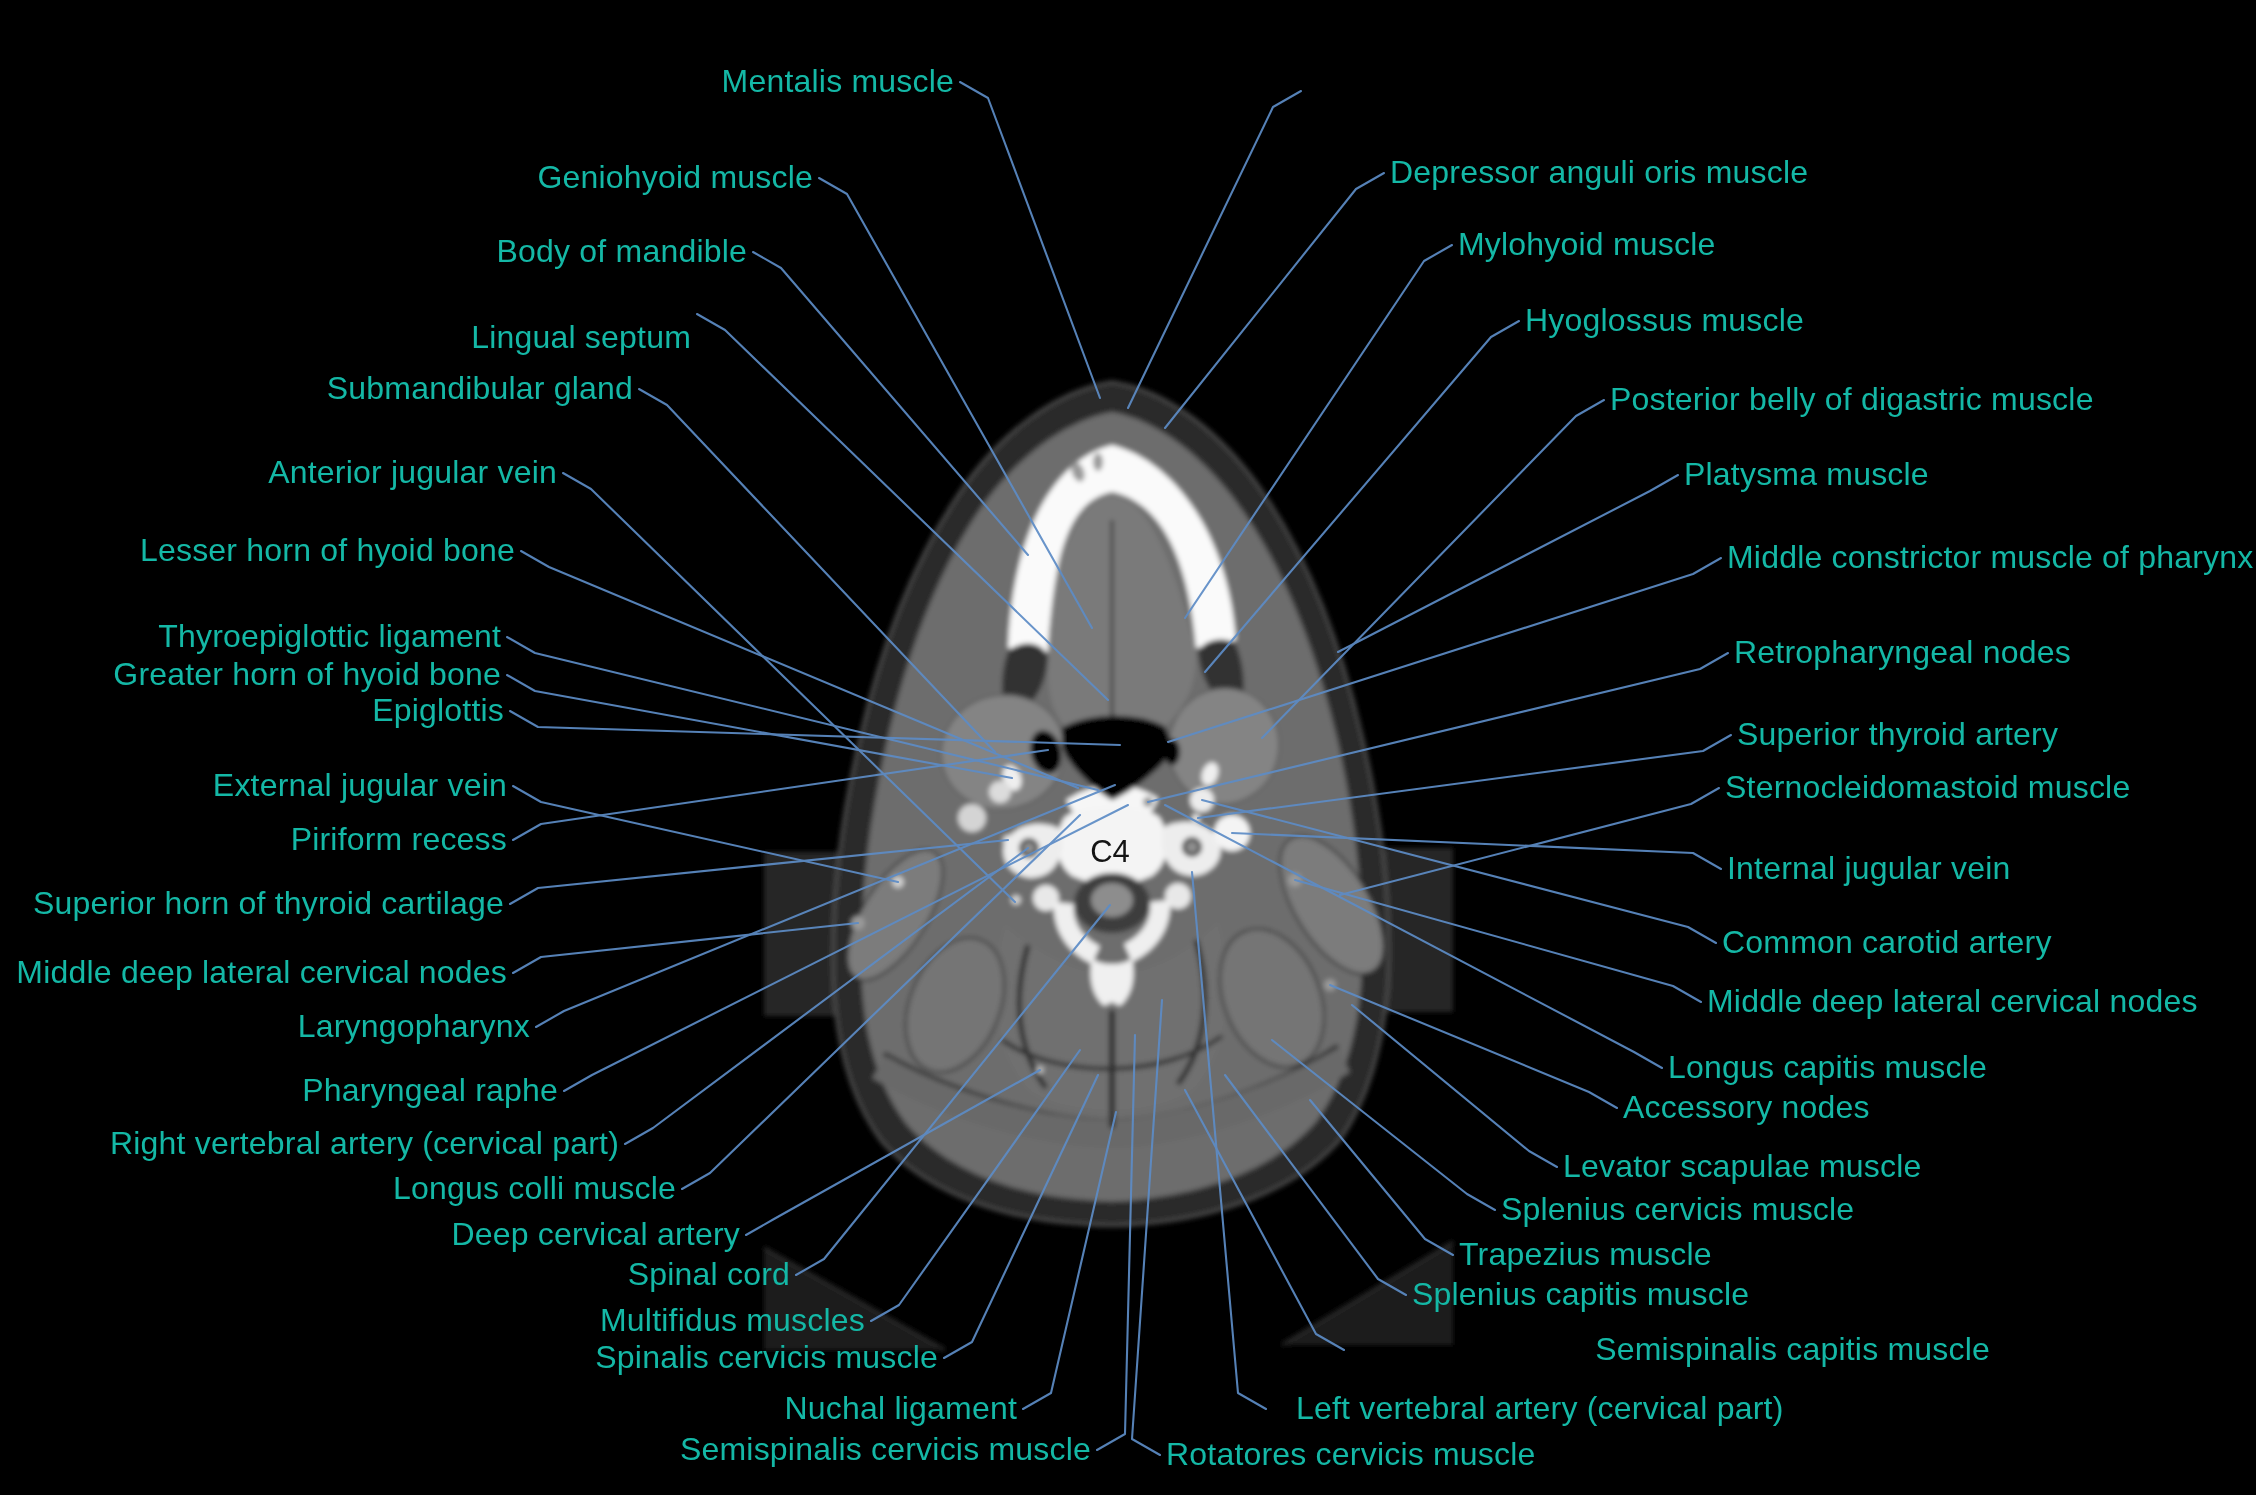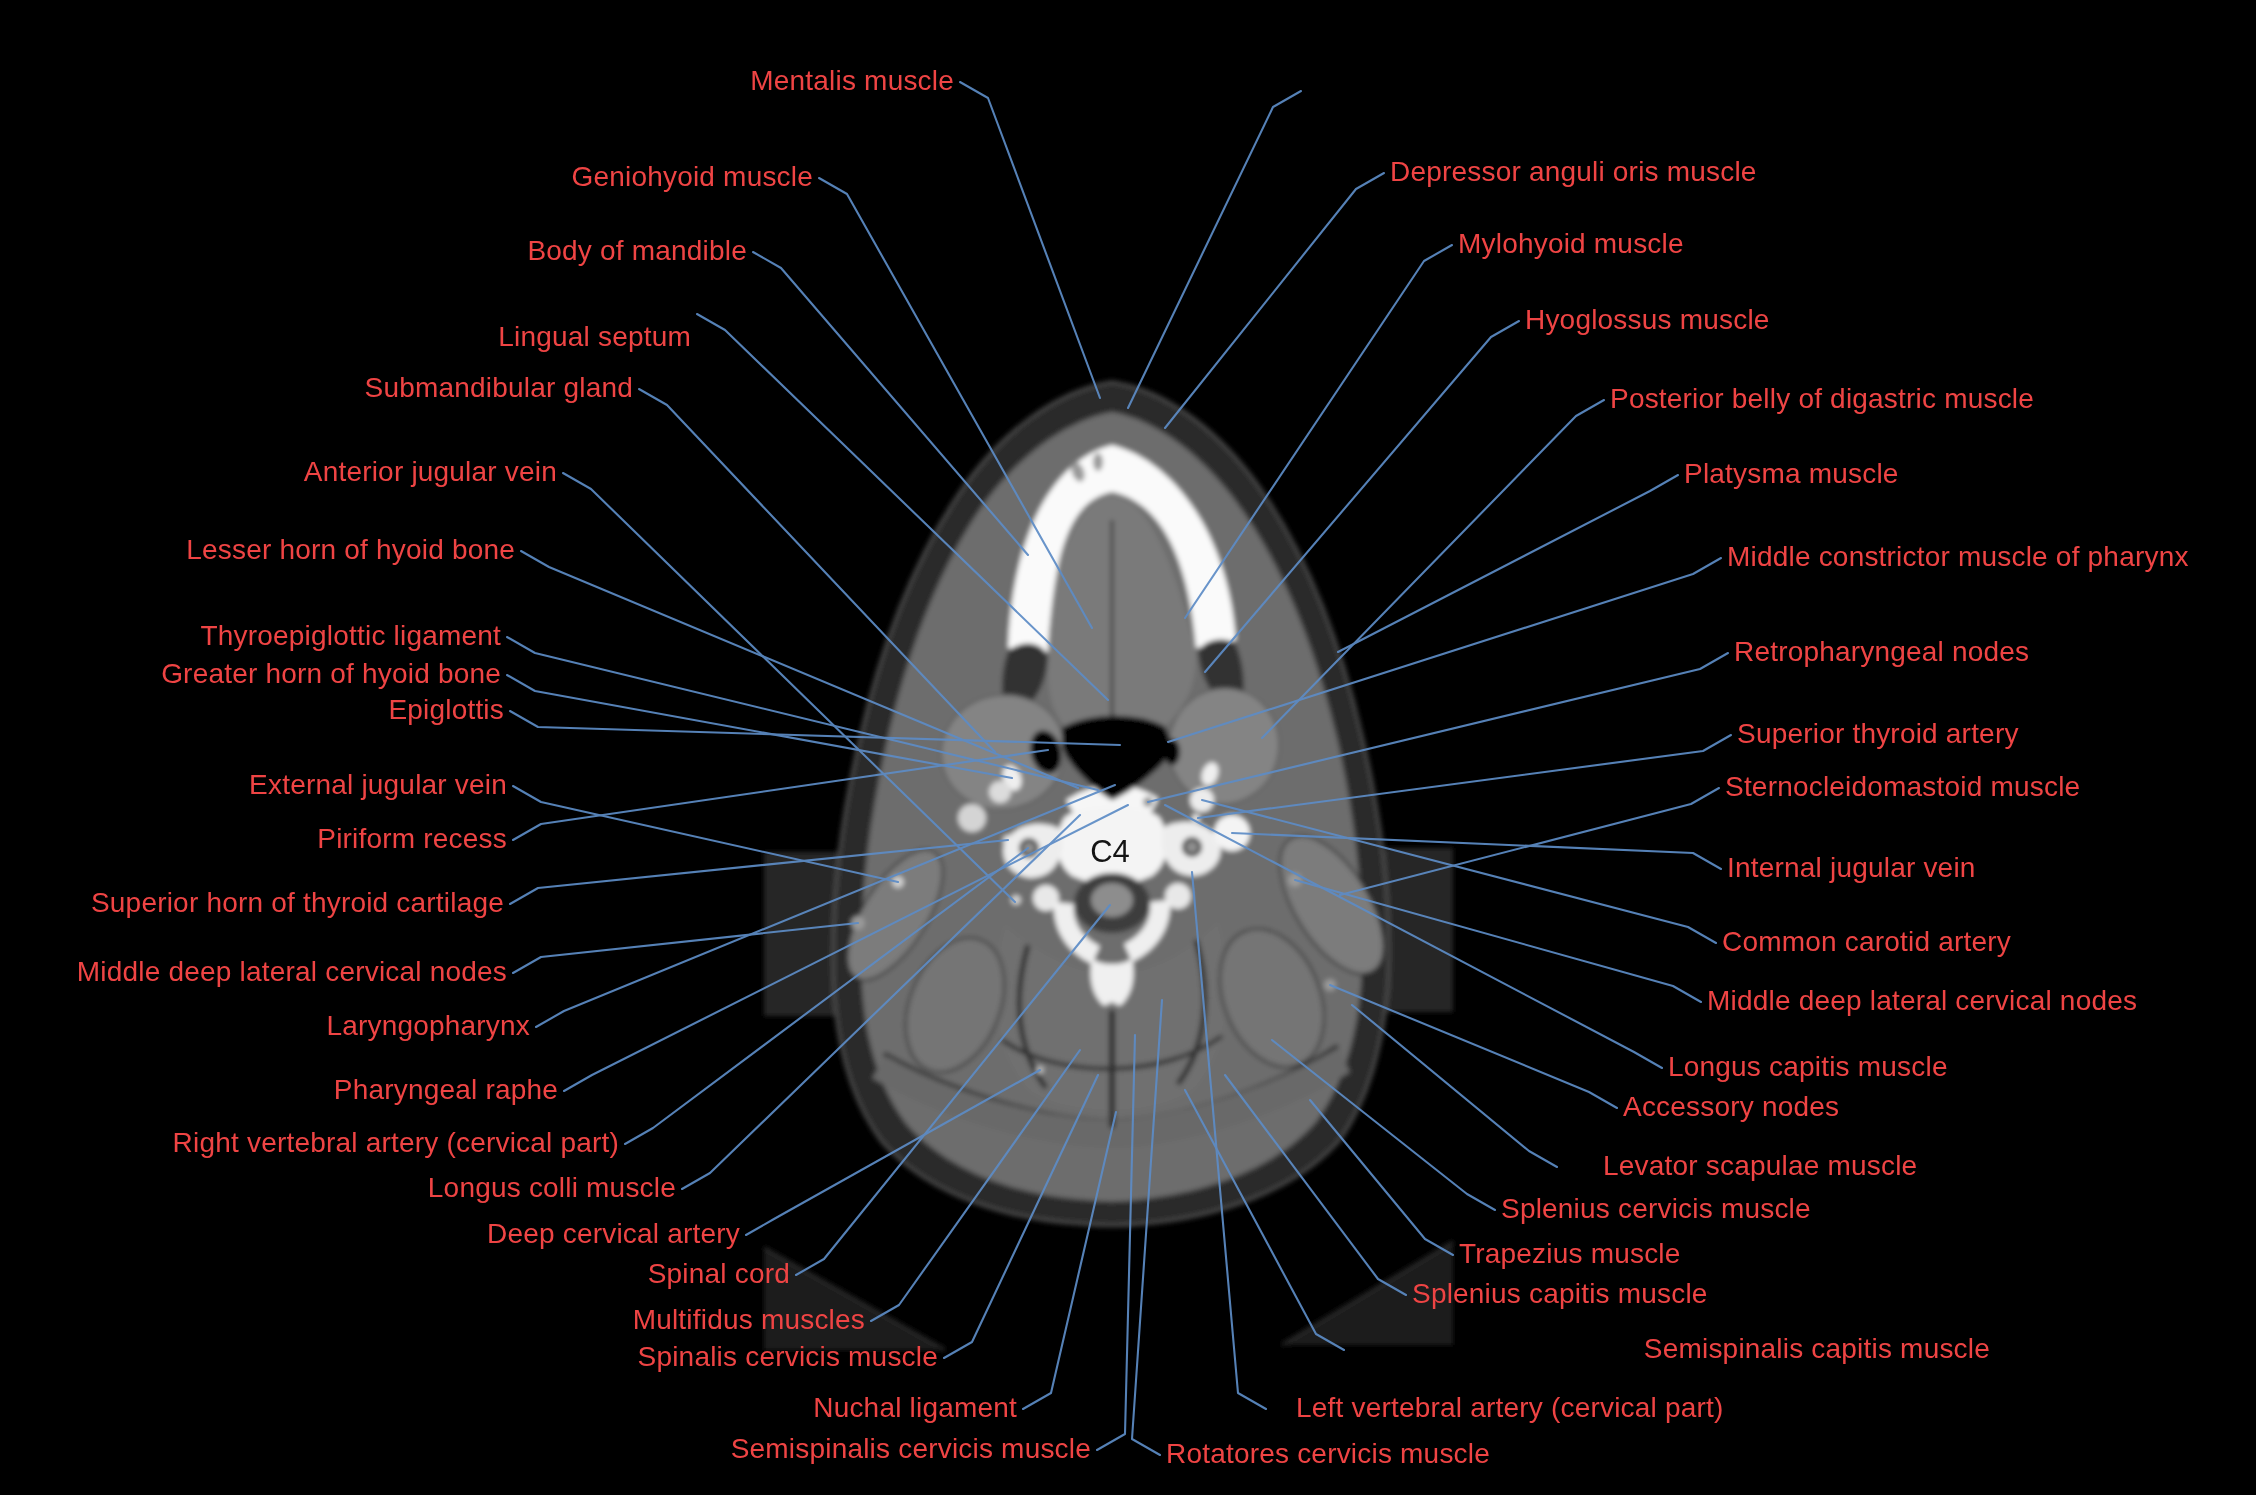--- a/index.html
+++ b/index.html
@@ -180,21 +180,21 @@
         <polyline points="1557,1167 1529,1151 1352,1005" data-name="leader-line"></polyline>
         <polyline points="1495,1210 1467,1194 1272,1040" data-name="leader-line"></polyline>
         <polyline points="1453,1255 1425,1239 1310,1100" data-name="leader-line"></polyline>
         <polyline points="1406,1295 1378,1279 1225,1075" data-name="leader-line"></polyline>
         <polyline points="1344,1350 1316,1334 1185,1090" data-name="leader-line"></polyline>
         <polyline points="1266,1409 1238,1393 1192,872" data-name="leader-line"></polyline>
         <polyline points="1160,1455 1132,1439 1162,1000" data-name="leader-line"></polyline>
       </g>
   </svg>
 
-  <div id="labels" data-name="anatomy-labels" style="color: #ef4444; font-size: 28px;">
+  <div id="labels" data-name="anatomy-labels" style="color: #14b8a6; font-size: 32px;">
       <div class="label left" data-name="anatomy-label-mentalis-muscle" style="top: 82px; left: 314px;">Mentalis muscle</div>
       <div class="label left" data-name="anatomy-label-geniohyoid-muscle" style="top: 178px; left: 173px;">Geniohyoid muscle</div>
       <div class="label left" data-name="anatomy-label-body-of-mandible" style="top: 252px; left: 107px;">Body of mandible</div>
       <div class="label left" data-name="anatomy-label-lingual-septum" style="top: 314px; left: 51px; margin-top: 24px;">Lingual septum</div>
       <div class="label left" data-name="anatomy-label-submandibular-gland" style="top: 389px; left: -7px;">Submandibular gland</div>
       <div class="label left" data-name="anatomy-label-anterior-jugular-vein" style="top: 473px; left: -83px;">Anterior jugular vein</div>
       <div class="label left" data-name="anatomy-label-lesser-horn-of-hyoid-bone" style="top: 551px; left: -125px;">Lesser horn of hyoid bone</div>
       <div class="label left" data-name="anatomy-label-thyroepiglottic-ligament" style="top: 637px; left: -139px;">Thyroepiglottic ligament</div>
       <div class="label left" data-name="anatomy-label-greater-horn-of-hyoid-bone" style="top: 675px; left: -139px;">Greater horn of hyoid bone</div>
       <div class="label left" data-name="anatomy-label-epiglottis" style="top: 711px; left: -136px;">Epiglottis</div>
@@ -219,21 +219,21 @@
       <div class="label right" data-name="anatomy-label-platysma-muscle" style="top: 475px; left: 1684px;">Platysma muscle</div>
       <div class="label right" data-name="anatomy-label-middle-constrictor-muscle-of-pharynx" style="top: 558px; left: 1727px;">Middle constrictor muscle of pharynx</div>
       <div class="label right" data-name="anatomy-label-retropharyngeal-nodes" style="top: 653px; left: 1734px;">Retropharyngeal nodes</div>
       <div class="label right" data-name="anatomy-label-superior-thyroid-artery" style="top: 735px; left: 1737px;">Superior thyroid artery</div>
       <div class="label right" data-name="anatomy-label-sternocleidomastoid-muscle" style="top: 788px; left: 1725px;">Sternocleidomastoid muscle</div>
       <div class="label right" data-name="anatomy-label-internal-jugular-vein" style="top: 869px; left: 1727px;">Internal jugular vein</div>
       <div class="label right" data-name="anatomy-label-common-carotid-artery" style="top: 943px; left: 1722px;">Common carotid artery</div>
       <div class="label right" data-name="anatomy-label-middle-deep-lateral-cervical-nodes" style="top: 1002px; left: 1707px;">Middle deep lateral cervical nodes</div>
       <div class="label right" data-name="anatomy-label-longus-capitis-muscle" style="top: 1068px; left: 1668px;">Longus capitis muscle</div>
       <div class="label right" data-name="anatomy-label-accessory-nodes" style="top: 1108px; left: 1623px;">Accessory nodes</div>
-      <div class="label right" data-name="anatomy-label-levator-scapulae-muscle" style="top: 1167px; left: 1563px; margin-left: 40px;">Levator scapulae muscle</div>
+      <div class="label right" data-name="anatomy-label-levator-scapulae-muscle" style="top: 1167px; left: 1563px;">Levator scapulae muscle</div>
       <div class="label right" data-name="anatomy-label-splenius-cervicis-muscle" style="top: 1210px; left: 1501px;">Splenius cervicis muscle</div>
       <div class="label right" data-name="anatomy-label-trapezius-muscle" style="top: 1255px; left: 1459px;">Trapezius muscle</div>
       <div class="label right" data-name="anatomy-label-splenius-capitis-muscle" style="top: 1295px; left: 1412px;">Splenius capitis muscle</div>
       <div class="label right" data-name="anatomy-label-semispinalis-capitis-muscle" style="top: 1350px; left: 1350px; text-align: right;">Semispinalis capitis muscle</div>
       <div class="label right" data-name="anatomy-label-left-vertebral-artery-cervical-part" style="top: 1409px; left: 1272px; margin-left: 24px;">Left vertebral artery (cervical part)</div>
       <div class="label right" data-name="anatomy-label-rotatores-cervicis-muscle" style="top: 1455px; left: 1166px;">Rotatores cervicis muscle</div>
     </div>
 </div>
 
 </body></html>

